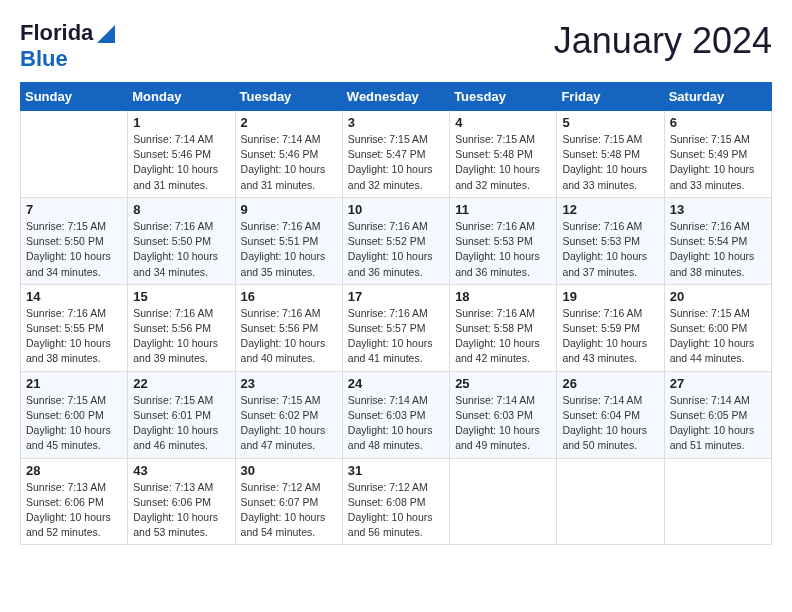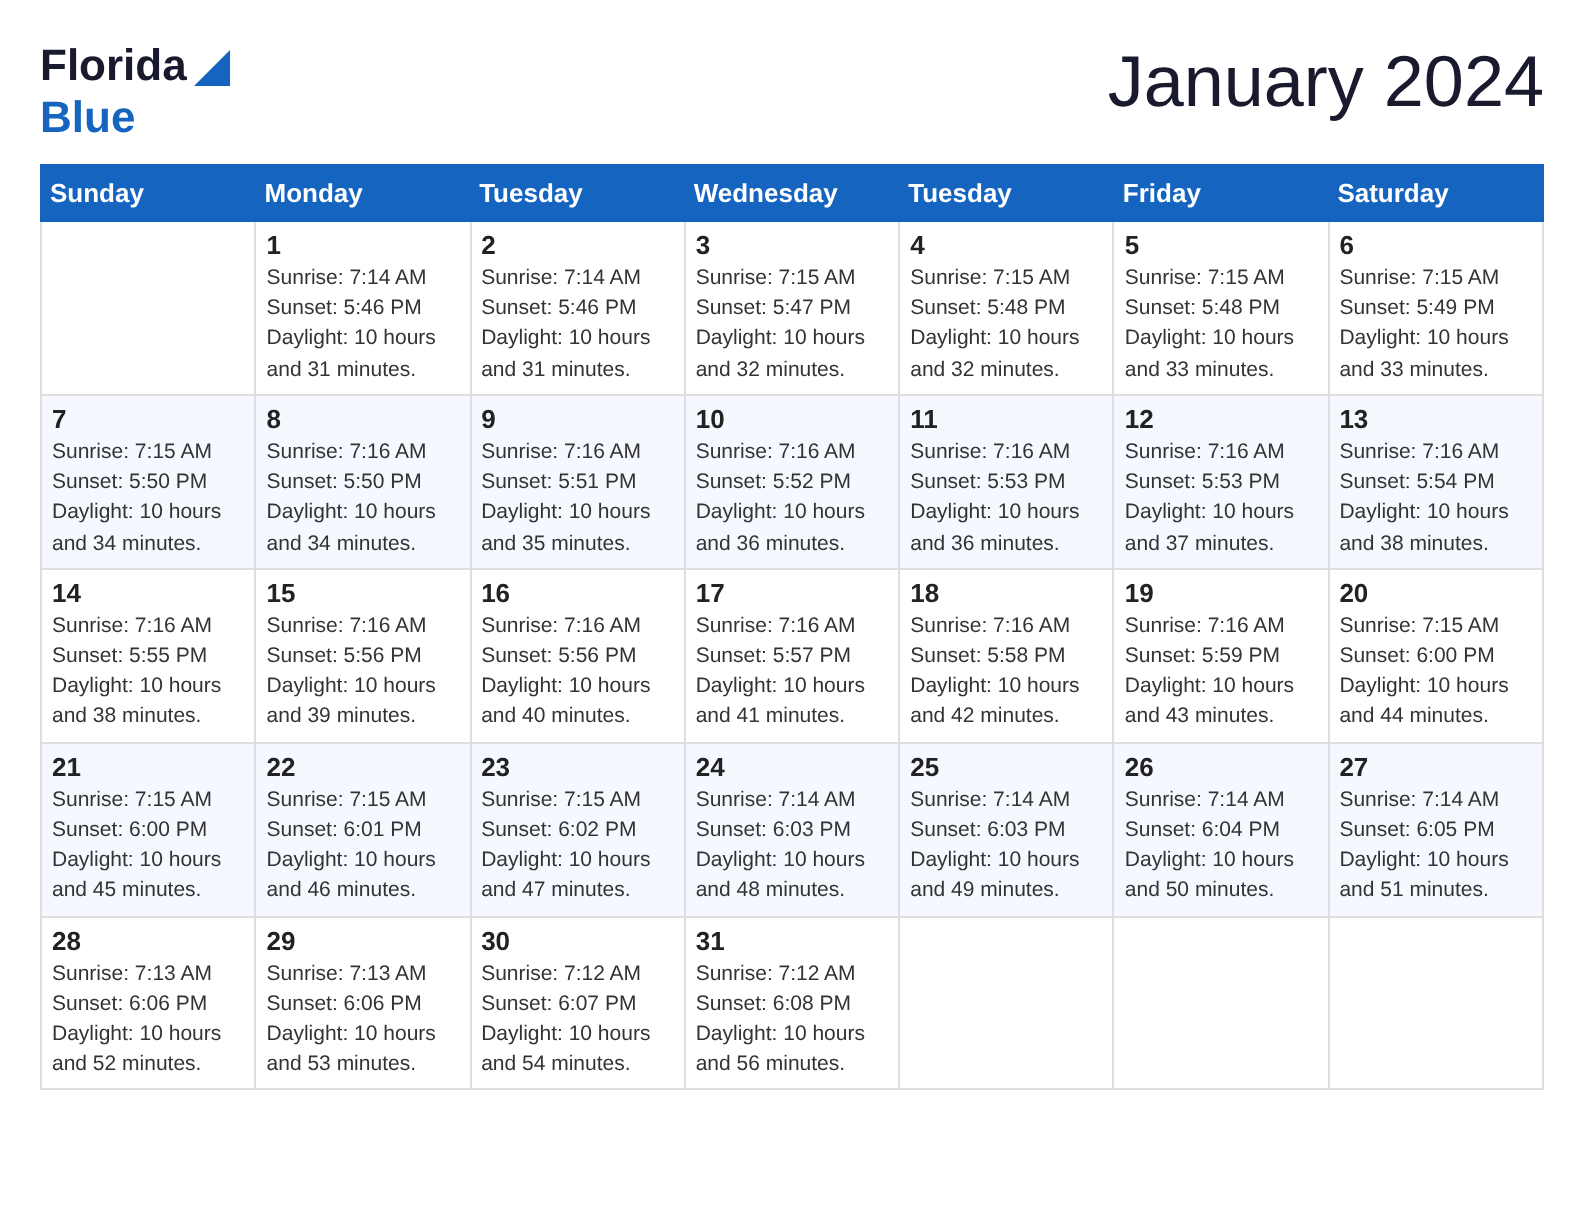--- a/index.html
+++ b/index.html
@@ -316,21 +316,21 @@
       </tr>
       <tr>
         <td>
           <span class="day-num">28</span>
           <div class="day-info" style="white-space: pre-line;">Sunrise: 7:13 AM
 Sunset: 6:06 PM
 Daylight: 10 hours
 and 52 minutes.</div>
         </td>
         <td>
-          <span class="day-num">29</span>
+          <span class="day-num">43</span>
           <div class="day-info" style="white-space: pre-line;">Sunrise: 7:13 AM
 Sunset: 6:06 PM
 Daylight: 10 hours
 and 53 minutes.</div>
         </td>
         <td>
           <span class="day-num">30</span>
           <div class="day-info" style="white-space: pre-line;">Sunrise: 7:12 AM
 Sunset: 6:07 PM
 Daylight: 10 hours

